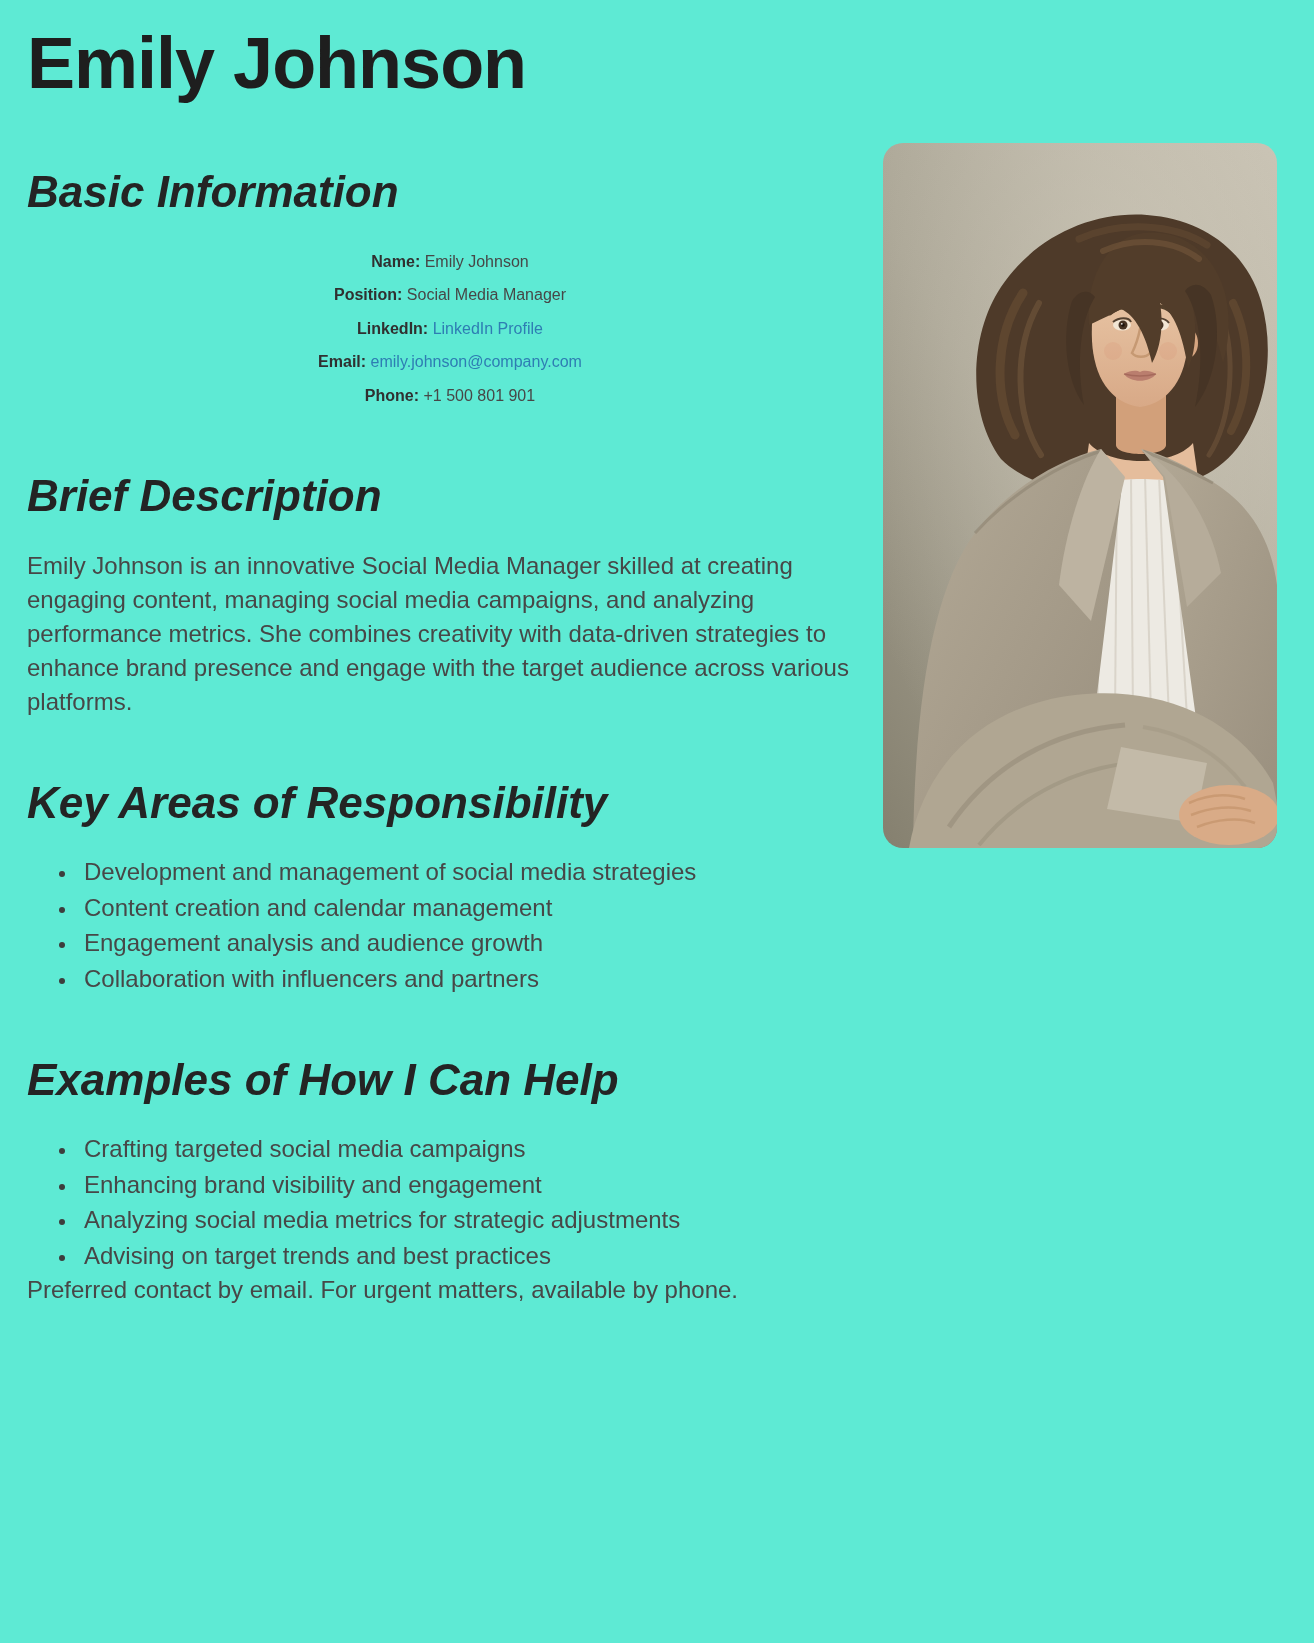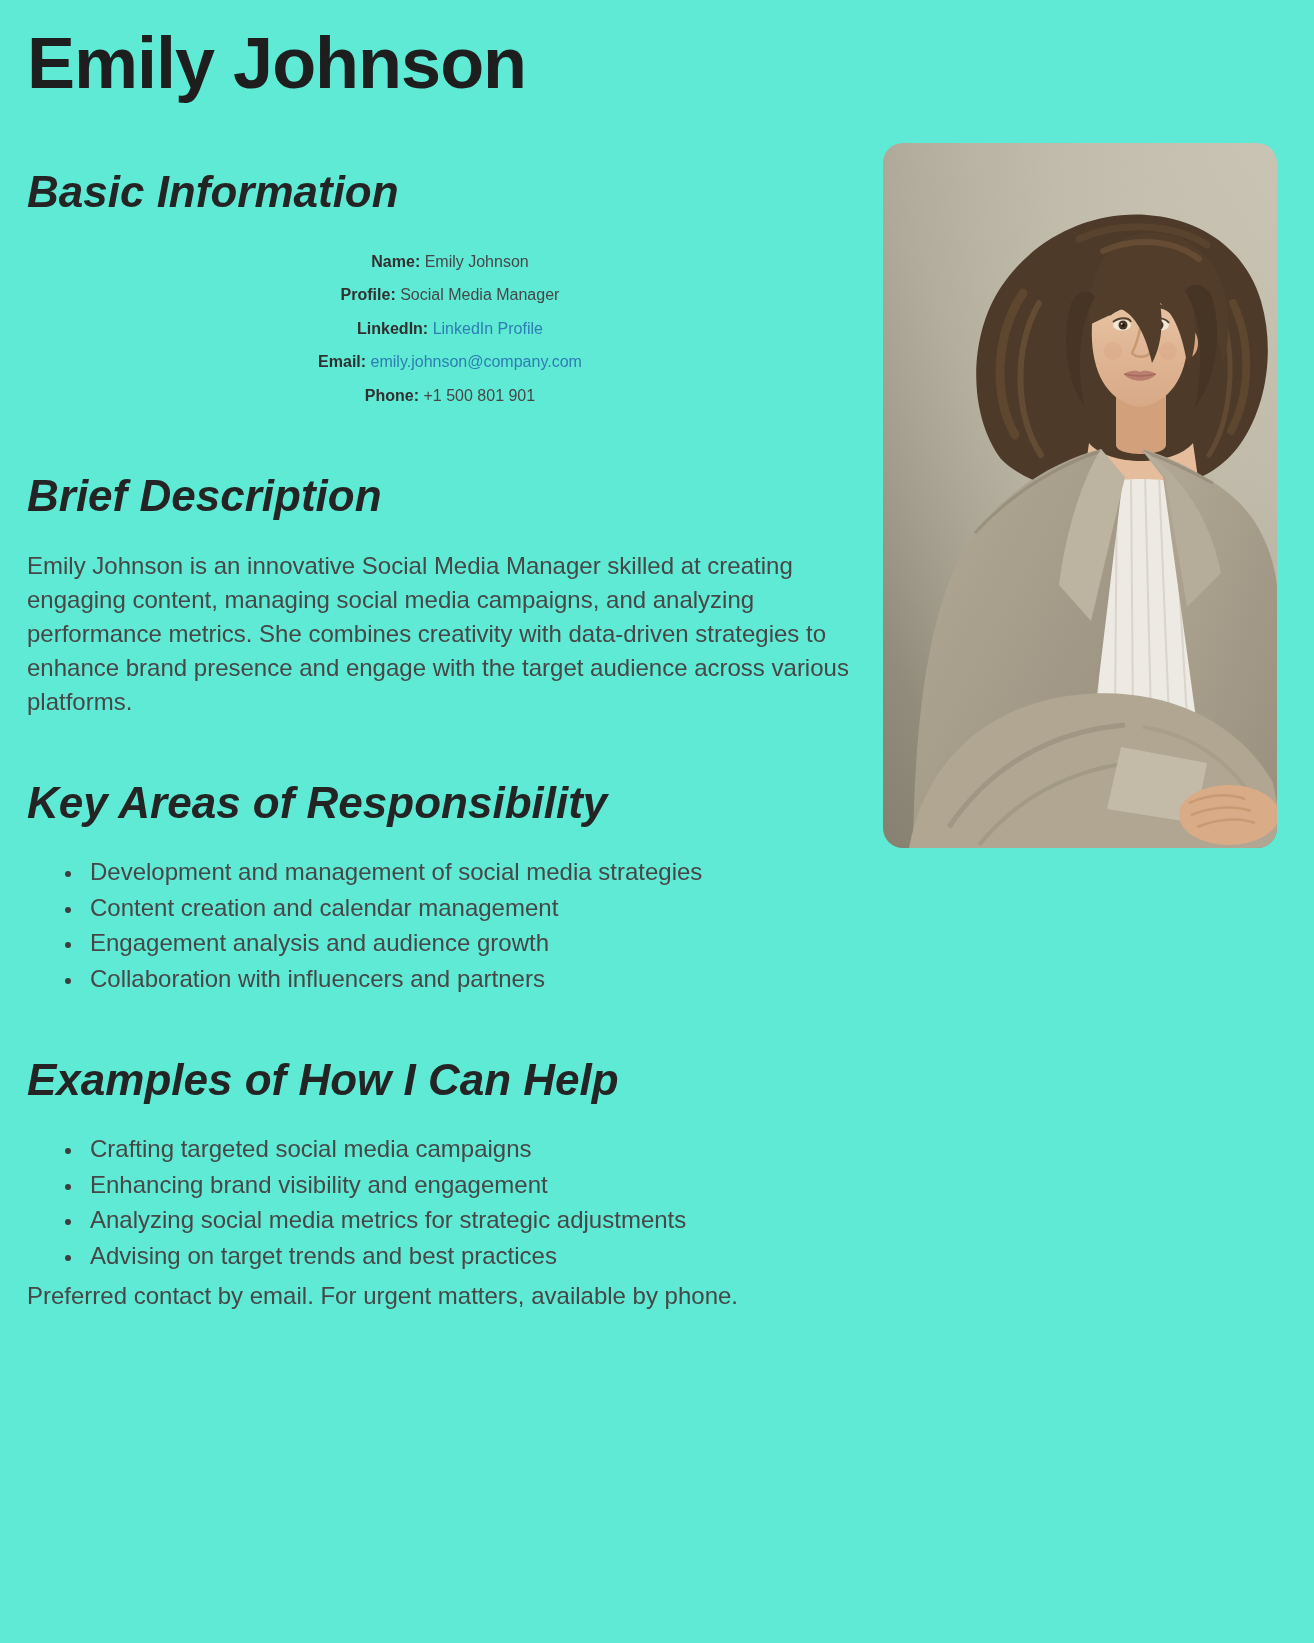--- a/index.html
+++ b/index.html
@@ -41,21 +41,21 @@
   .fields p { margin: 0; }
   .fields strong { font-weight: 700; color: #303030; }
   p.body-text {
     margin: 0;
     font-size: 24px;
     line-height: 34px;
     color: #474747;
     max-width: 846px;
   }
   ul.bullets {
-    margin: 6px;
+    margin: 0;
     padding: 0 0 0 51px;
     font-size: 24px;
     line-height: 34px;
     color: #474747;
   }
   ul.bullets li { padding-left: 6px; }
   ul.bullets li + li { margin-top: 1.5px; }
   ul.bullets li::marker { color: #3d3d3d; font-size: 20px; }
   a.link { color: #2e7db3; text-decoration: none; }
   .photo-card {
@@ -76,21 +76,21 @@
 <div class="page">
 
   <main class="content">
 
     <h1>Emily Johnson</h1>
 
     <section>
       <h2>Basic Information</h2>
       <div class="fields">
         <p><strong>Name:</strong> <span>Emily Johnson</span></p>
-        <p><strong>Profile:</strong> <span>Social Media Manager</span></p>
+        <p><strong>Position:</strong> <span>Social Media Manager</span></p>
         <p><strong>LinkedIn:</strong> <a class="link" href="#">LinkedIn Profile</a></p>
         <p><strong>Email:</strong> <a class="link" href="#">emily.johnson@company.com</a></p>
         <p><strong>Phone:</strong> <span>+1 500 801 901</span></p>
       </div>
     </section>
 
     <section>
       <h2>Brief Description</h2>
       <p class="body-text">Emily Johnson is an innovative Social Media Manager skilled at creating engaging content, managing social media campaigns, and analyzing performance metrics. She combines creativity with data-driven strategies to enhance brand presence and engage with the target audience across various platforms.</p>
     </section>

